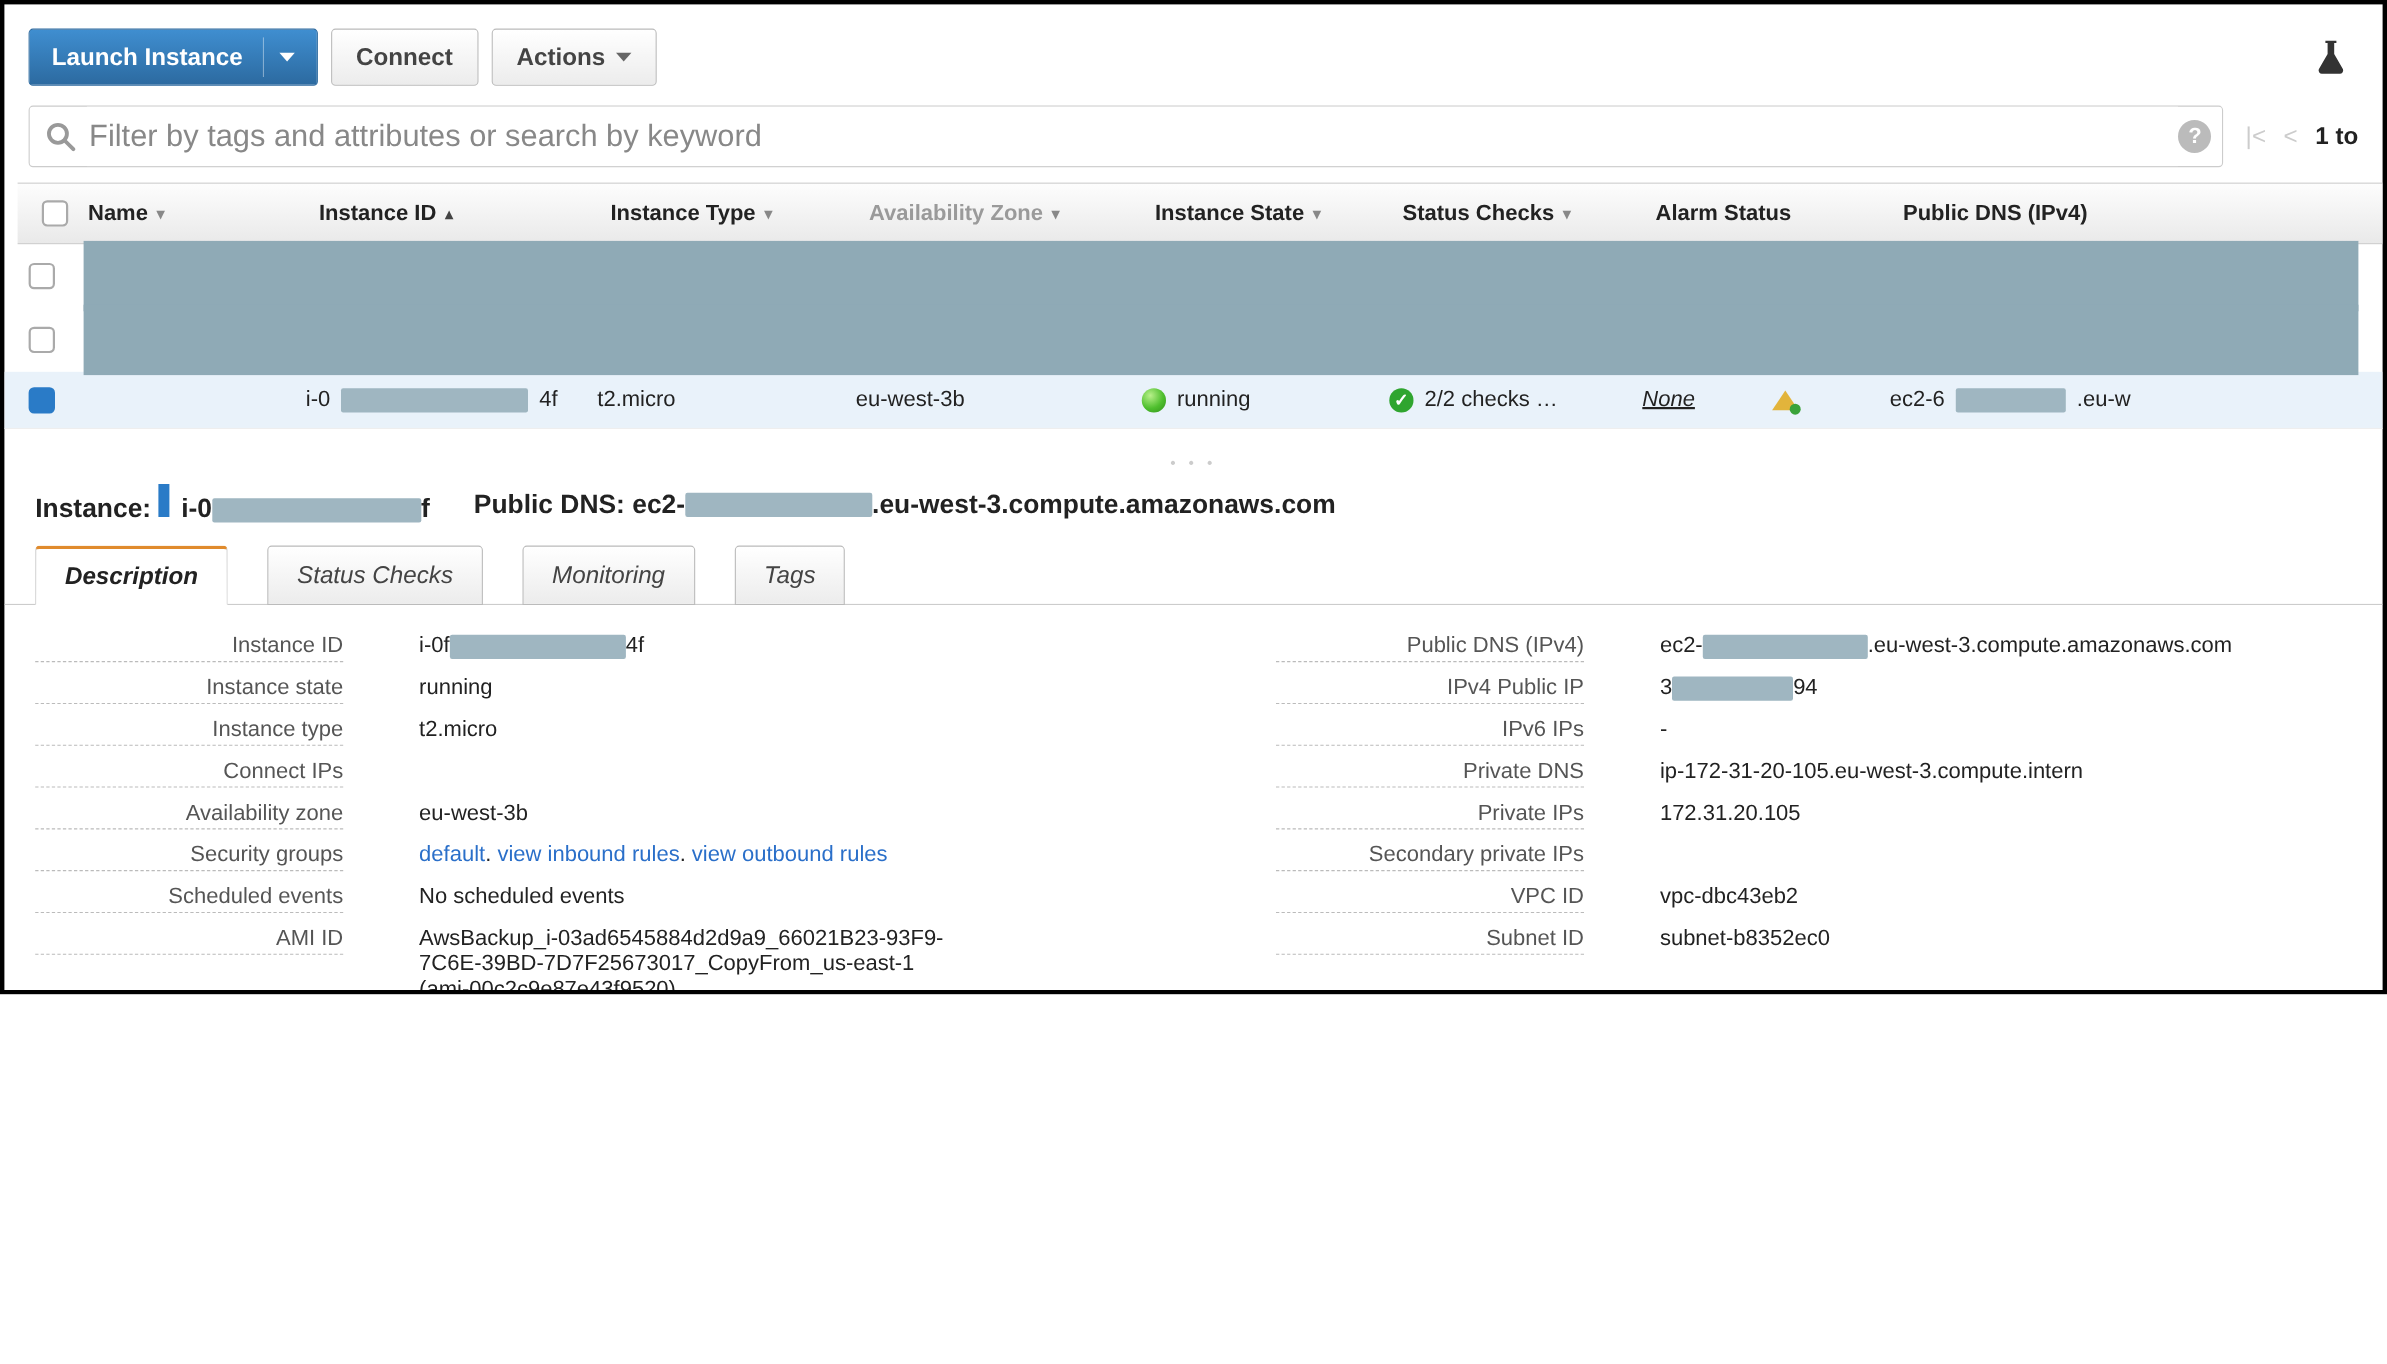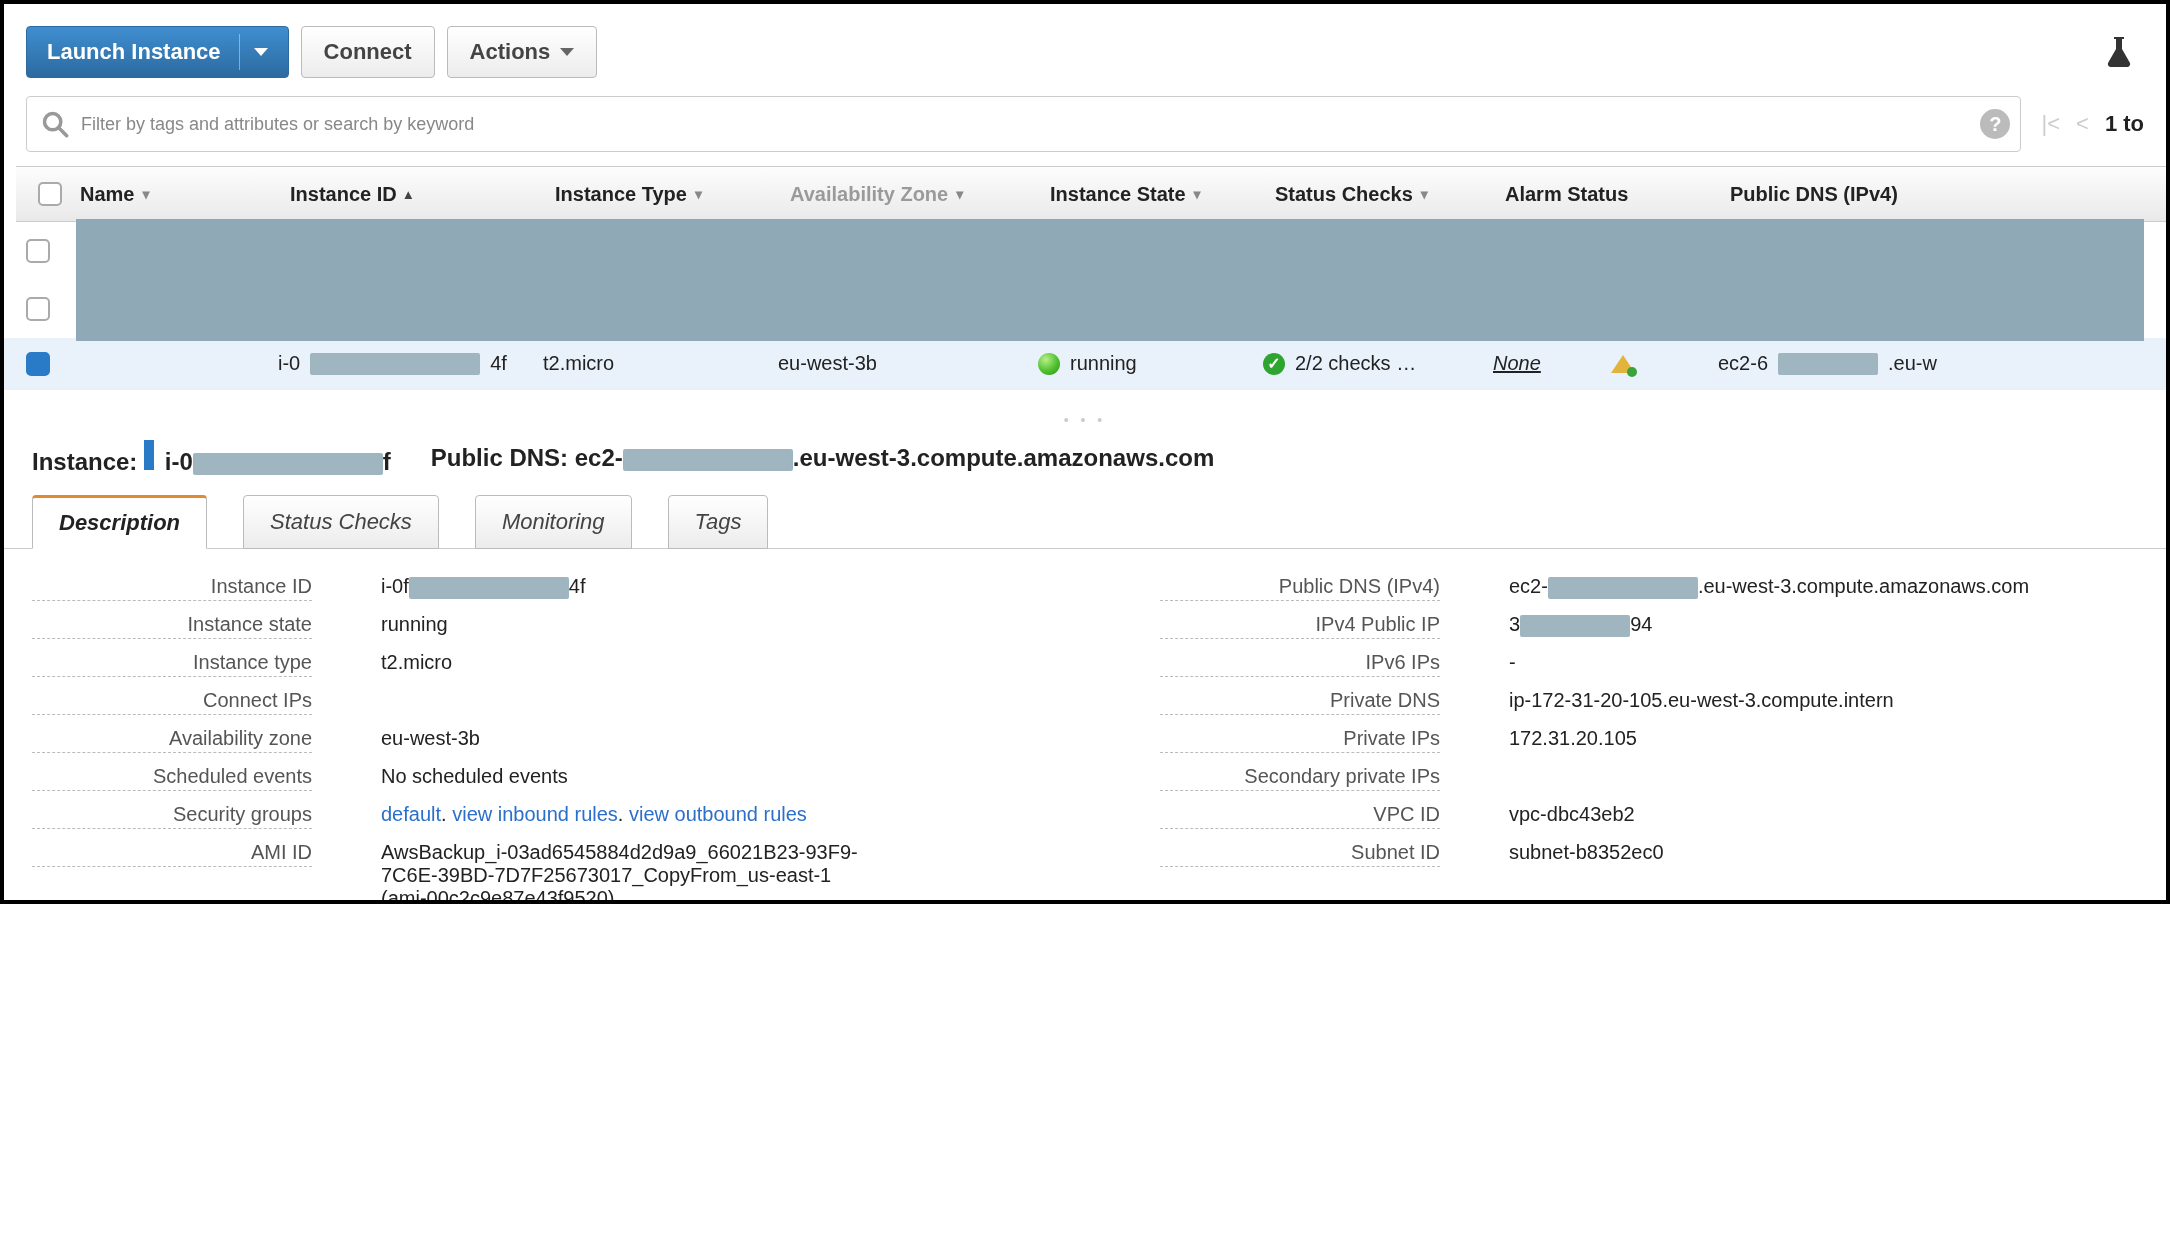--- a/index.html
+++ b/index.html
@@ -87,21 +87,21 @@
     border: 1px solid #ccc;
     border-radius: 4px;
     height: 56px;
     padding: 0 10px 0 14px;
     background: #fff;
   }
   .filter-box input {
     flex: 1;
     border: none;
     outline: none;
-    font-size: 18px;
+    font-size: 28px;
     color: #888;
     height: 100%;
   }
   .filter-box input::placeholder { color: #888; }
   .help-circle {
     width: 30px; height: 30px; border-radius: 50%;
     background: #bbb;
     color: #fff;
     display: flex; align-items: center; justify-content: center;
     font-weight: 700; font-size: 20px;
@@ -433,32 +433,32 @@
       </div>
       <div class="kv">
         <div class="k">Connect IPs</div>
         <div class="v"></div>
       </div>
       <div class="kv">
         <div class="k">Availability zone</div>
         <div class="v">eu-west-3b</div>
       </div>
       <div class="kv">
-        <div class="k">Scheduled events</div>
-        <div class="v link">No scheduled events</div>
-      </div>
-      <div class="kv">
         <div class="k">Security groups</div>
         <div class="v">
           <span class="link">default</span>. 
           <span class="link">view inbound rules</span>. 
           <span class="link">view outbound rules</span>
         </div>
       </div>
       <div class="kv">
+        <div class="k">Scheduled events</div>
+        <div class="v link">No scheduled events</div>
+      </div>
+      <div class="kv">
         <div class="k">AMI ID</div>
         <div class="v link" style="max-width:500px;">AwsBackup_i-03ad6545884d2d9a9_66021B23-93F9-7C6E-39BD-7D7F25673017_CopyFrom_us-east-1 (ami-00c2c9e87e43f9520)</div>
       </div>
     </div>
 
     <div class="kv-col">
       <div class="kv">
         <div class="k">Public DNS (IPv4)</div>
         <div class="v">
           <span>ec2-</span><span class="mask-inline" style="width:150px;"></span><span>.eu-west-3.compute.amazonaws.com</span>

